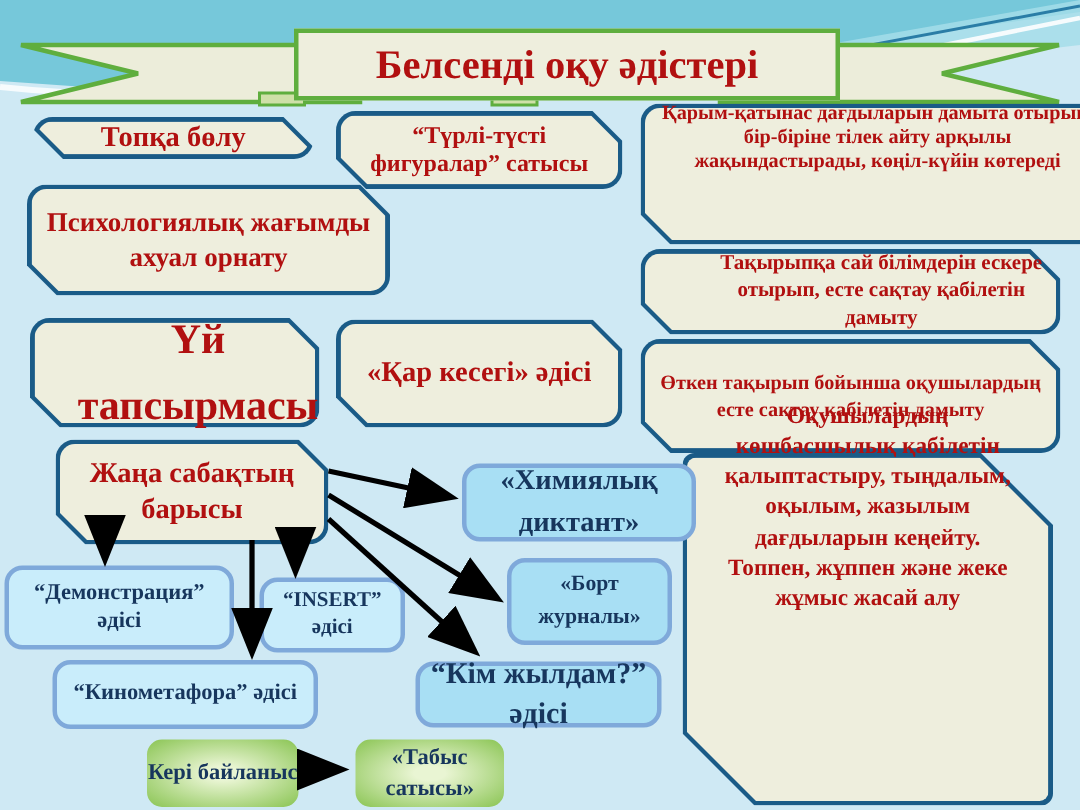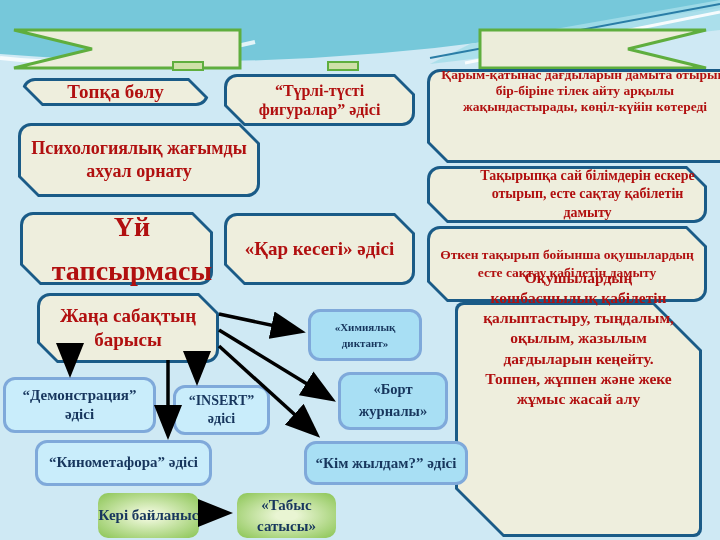--- a/index.html
+++ b/index.html
@@ -82,23 +82,23 @@
     display:flex;align-items:center;justify-content:center;
     text-align:center;
     color:var(--navy-text,#17365d);
     font-weight:bold;
     padding:2px 6px;box-sizing:border-box;
   }
   .bluebox.altfill{background:var(--blue-box-fill-alt,#a8dff4);}
   .b-demo {left:3px;  top:377px;width:153px;height:56px;font-size:15px;line-height:1.3;}
   .b-insert{left:173px;top:385px;width:97px; height:50px;font-size:14px;line-height:1.3;}
   .b-kino {left:35px; top:440px;width:177px;height:46px;font-size:15px;line-height:1.3;}
-  .b-khim {left:308px;top:309px;width:114px;height:52px;font-size:11px;line-height:1.5;}
+  .b-khim {left:308px;top:309px;width:156px;height:52px;font-size:19px;line-height:1.5;}
   .b-bort {left:338px;top:372px;width:110px;height:58px;font-size:14.5px;line-height:1.5;}
-  .b-kim  {left:304px;top:441px;width:164px;height:44px;font-size:15px;line-height:1.35;}
+  .b-kim  {left:277px;top:441px;width:164px;height:44px;font-size:20px;line-height:1.35;}
 
   
   .greenbox{
     position:absolute;z-index:2;
     background:radial-gradient(ellipse at center,var(--green-box-light,#e9f5d3) 15%,var(--green-box-dark,#8fc75a) 95%);
     border-radius:10px;
     display:flex;align-items:center;justify-content:center;
     text-align:center;
     color:var(--navy-text,#17365d);
     font-weight:bold;font-size:15px;line-height:1.4;
@@ -121,37 +121,40 @@
     <line x1="720" y1="12" x2="465" y2="63" stroke="#ffffff" stroke-width="3" opacity="0.9"></line>
     <path d="M0,58 Q130,72 255,42" stroke="#ffffff" stroke-width="4" fill="none" opacity="0.8"></path>
     <g>
       <polygon points="14,30 240,30 240,68 14,68 92,49" fill="#ecedda" stroke="#5fae3e" stroke-width="3"></polygon>
       <polygon points="706,30 480,30 480,68 706,68 628,49" fill="#ecedda" stroke="#5fae3e" stroke-width="3"></polygon>
       <rect x="173" y="62" width="30" height="8" fill="#cfe0a8" stroke="#5fae3e" stroke-width="2"></rect>
       <rect x="328" y="62" width="30" height="8" fill="#cfe0a8" stroke="#5fae3e" stroke-width="2"></rect>
     </g>
   </svg>
 
+  <div class="title-box">
+    <span>Белсенді оқу әдістері</span>
+  </div>
 
   <div class="snip b-topqa">
     <div class="bd"></div>
     <div class="fl"></div>
     <div class="tx">Топқа бөлу</div>
   </div>
 
   <div class="snip b-psiho">
     <div class="bd"></div>
     <div class="fl"></div>
     <div class="tx">Психологиялық жағымды ахуал орнату</div>
   </div>
 
   <div class="snip b-turli">
     <div class="bd"></div>
     <div class="fl"></div>
-    <div class="tx">“Түрлі-түсті фигуралар” әдісі</div>
+    <div class="tx">“Түрлі-түсті фигуралар” сатысы</div>
   </div>
 
 
   <div class="snip b-qarym">
     <div class="bd"></div>
     <div class="fl"></div>
     <div class="tx">Қарым-қатынас дағдыларын дамыта отырып, бір-біріне тілек айту арқылы жақындастырады, көңіл-күйін көтереді</div>
   </div>
 
   <div class="snip b-taqyryp">

